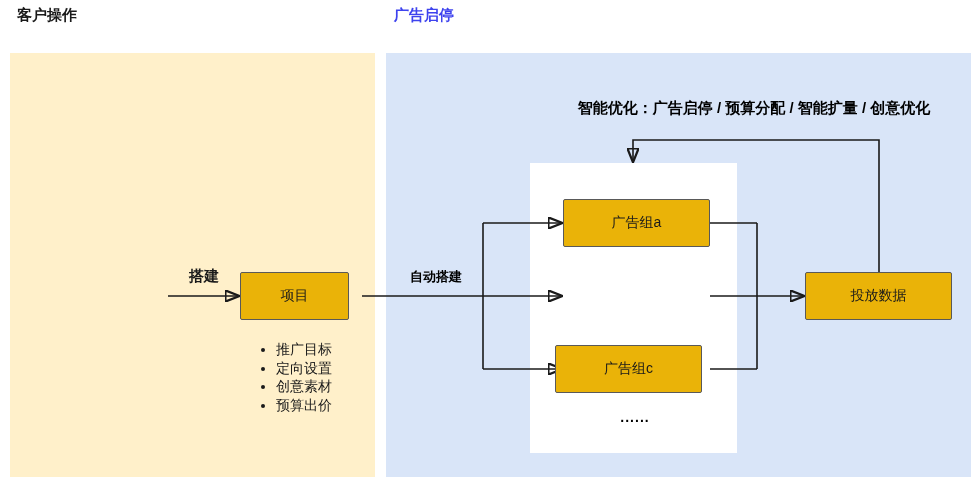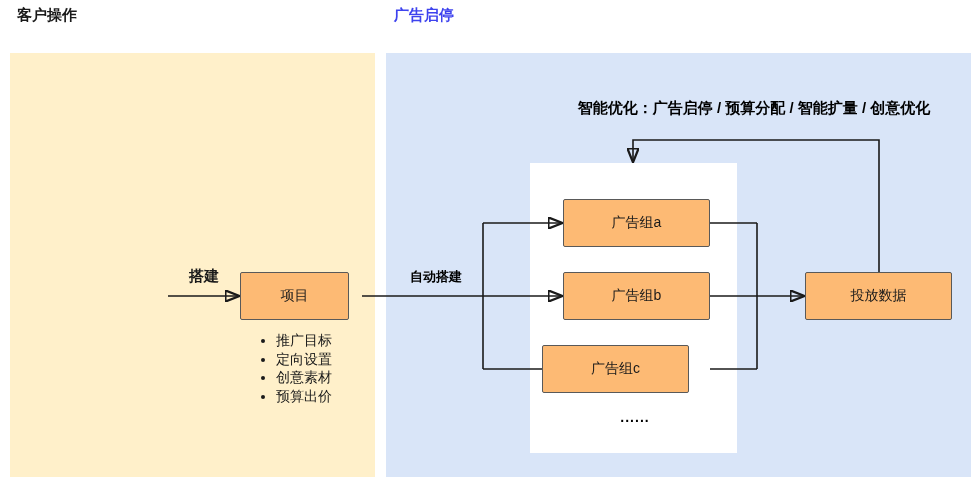--- a/index.html
+++ b/index.html
@@ -7,39 +7,39 @@
 
   .panel { position:absolute; top:53px; height:424px; }
   .panel-yellow { left:10px; width:365px; background:#FFF0CA; }
   .panel-blue   { left:386px; width:585px; background:#D9E5F8; }
   .inner-white  { position:absolute; left:530px; top:163px; width:207px; height:290px; background:#ffffff; }
 
   .hdr { position:absolute; top:6px; font-size:15px; font-weight:bold; color:#1a1a1a; white-space:nowrap; }
   .hdr-left  { left:17px; }
   .hdr-right { left:394px; color:#3E43EE; }
 
-  .node { position:absolute; box-sizing:border-box; height:48px; background:#fdba74;
+  .node { position:absolute; box-sizing:border-box; height:48px; background:#eab308;
           border:1px solid #595959; border-radius:2px; display:flex; align-items:center;
           justify-content:center; font-size:14px; color:#1a1a1a; z-index:3; }
   .node-advertiser { left:22px;  top:272px; width:146px; }
   .node-project    { left:240px; top:272px; width:109px; }
   .node-group-a    { left:563px; top:199px; width:147px; }
   .node-group-b    { left:563px; top:272px; width:147px; }
-  .node-group-c    { left:542px; top:345px; width:147px; }
+  .node-group-c    { left:555px; top:345px; width:147px; }
   .node-delivery   { left:805px; top:272px; width:147px; }
 
   .lbl { position:absolute; font-weight:bold; font-size:14px; text-align:center; color:#1a1a1a; white-space:nowrap; z-index:4; }
   .lbl-blue { color:#000000; }
   .lbl-build       { left:168px; top:267px; width:72px; font-size:15px; }
   .lbl-auto-build  { left:386px; top:268px; width:100px; font-size:13px; }
   .lbl-smart-opt   { left:544px; top:99px;  width:420px; font-size:15px; }
   .lbl-monitor     { left:773px; top:197px; width:120px; font-size:15px; }
   .lbl-ellipsis    { left:585px; top:409px; width:100px; font-size:14px; letter-spacing:1px; }
 
-  .bullets { position:absolute; left:250px; top:331px; margin:0; padding-left:26px;
+  .bullets { position:absolute; left:250px; top:340px; margin:0; padding-left:26px;
              font-size:14px; line-height:18.6px; color:#1a1a1a; z-index:4; }
   .bullets li { margin:0; padding:0; }
 
   .wires { position:absolute; left:0; top:0; width:976px; height:487px; z-index:2; pointer-events:none; }
   .wires path, .wires line { stroke:#1a1a1a; stroke-width:1.6; fill:none; }
 </style>
 </head>
 <body>
 
 <div class="canvas">
@@ -68,23 +68,20 @@
     <path d="M710,296 L803,296" marker-end="url(#arr)"></path>
     <path d="M879,272 L879,140 L633,140 L633,161" marker-end="url(#arr)"></path>
   </svg>
 
   <div class="node node-project">
       <span>项目</span>
     </div>
   <div class="node node-group-a">
       <span>广告组a</span>
     </div>
-  <div class="node node-group-b">
-      <span>广告组b</span>
-    </div>
   <div class="node node-group-c">
       <span>广告组c</span>
     </div>
   <div class="node node-delivery">
       <span>投放数据</span>
     </div>
 
   <div class="lbl lbl-build">搭建</div>
   <div class="lbl lbl-blue lbl-auto-build">自动搭建</div>
   <div class="lbl lbl-blue lbl-smart-opt">智能优化：广告启停 / 预算分配 / 智能扩量 / 创意优化</div>

